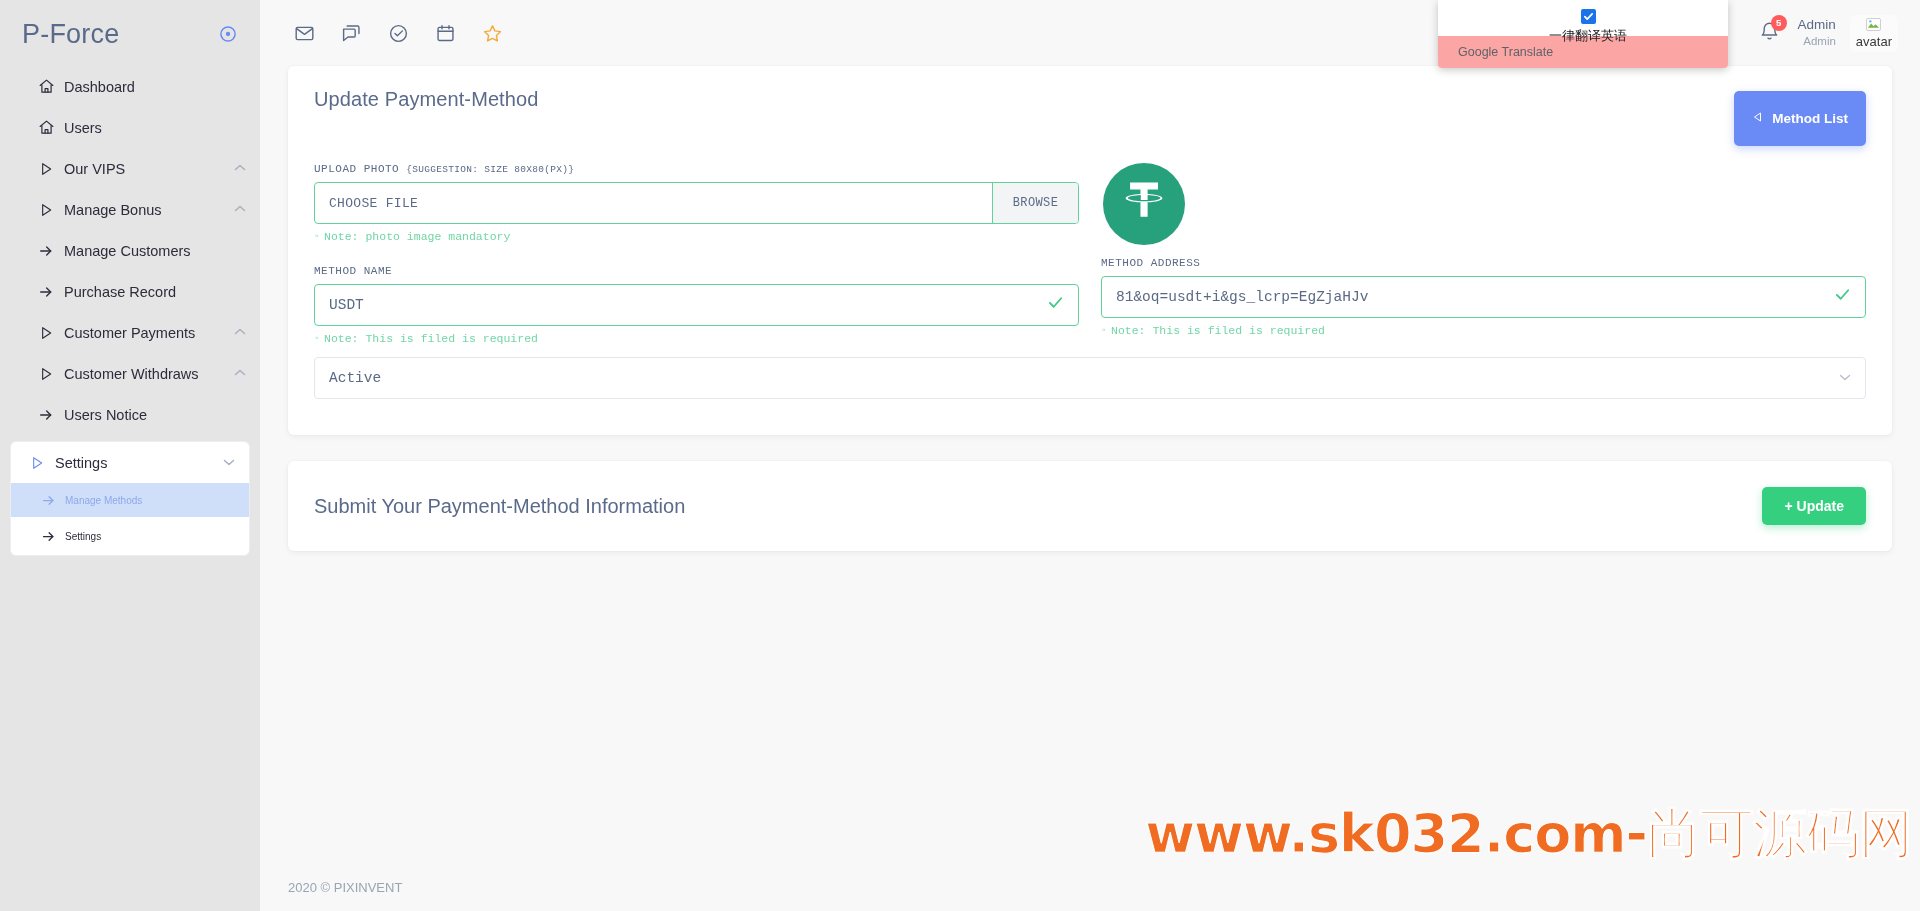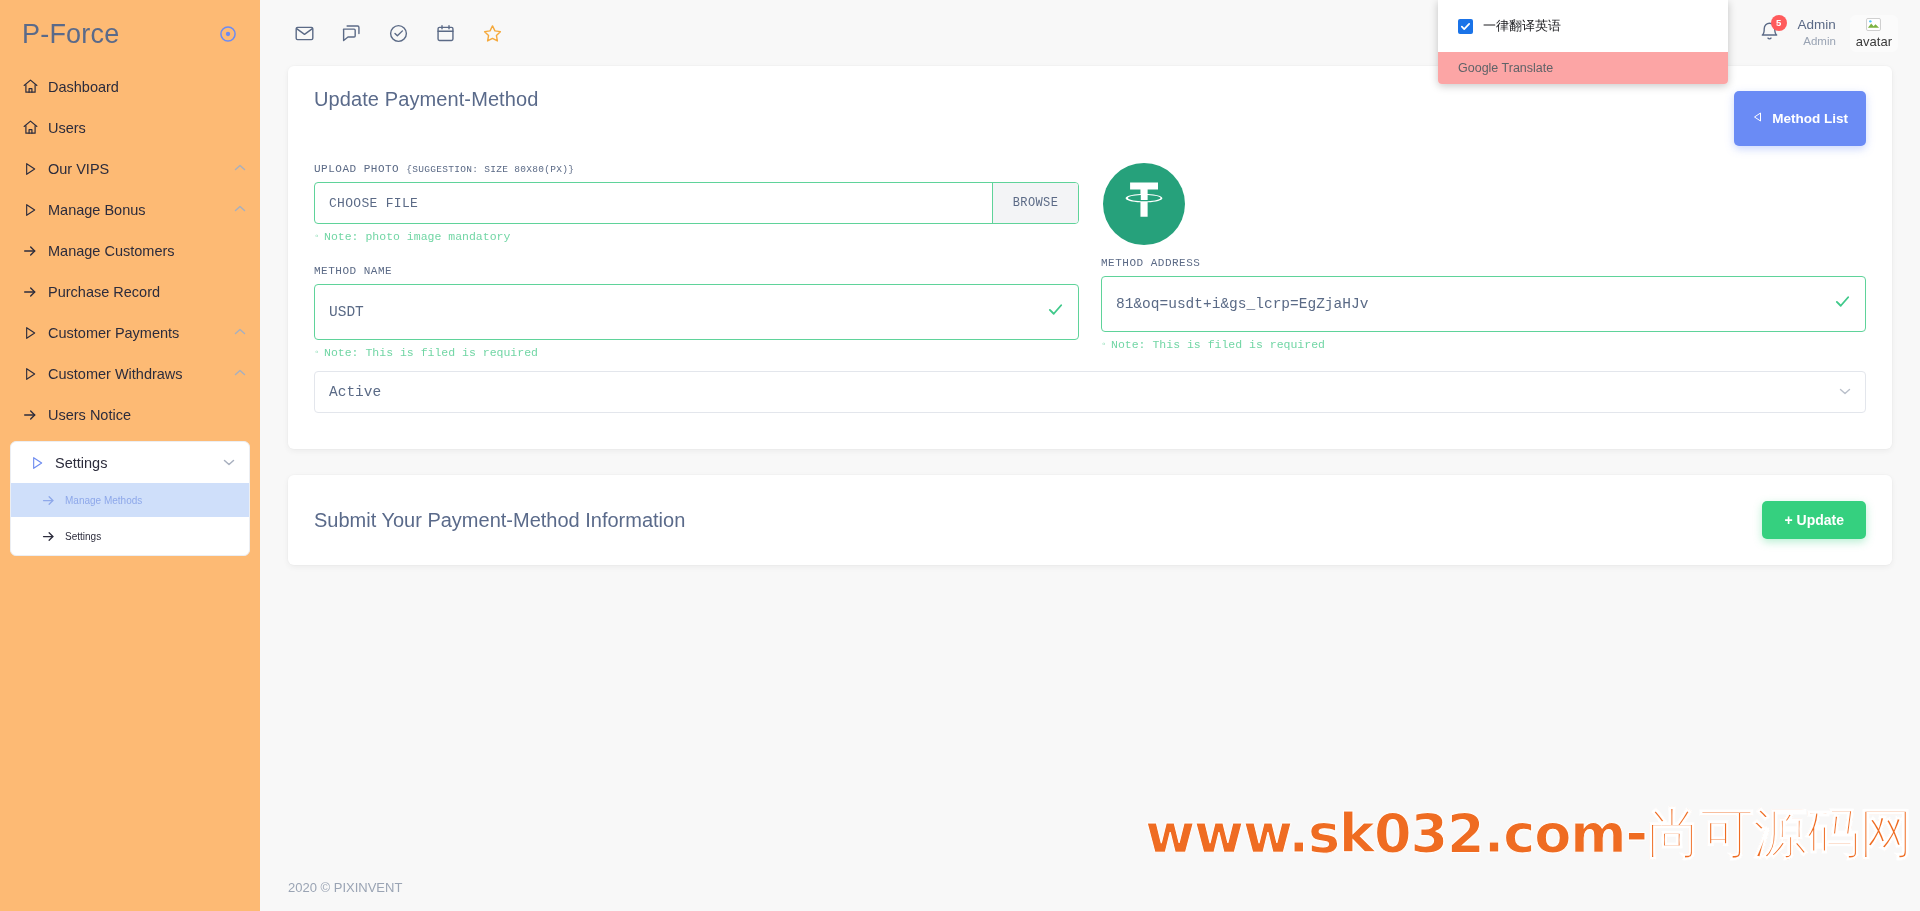--- a/index.html
+++ b/index.html
@@ -8,36 +8,36 @@
     overflow: hidden;
     background: #f8f8f8;
     font-family: "Liberation Sans", sans-serif;
     color: #44546a;
   }
   #app { position: relative; width: 1920px; height: 911px; background: #f8f8f8; }
 
   
   #sidebar {
     position: absolute; left: 0; top: 0; width: 260px; height: 911px;
-    background: #fdba74; z-index: 40;
+    background: #e5e5e5; z-index: 40;
   }
   #sidebar-header {
     display: flex; align-items: center; justify-content: space-between;
     padding: 16px 22px 10px 22px; height: 62px;
   }
   #brand {
     font-size: 27px; font-weight: 400; color: #5a6a8a;
     letter-spacing: .2px; white-space: nowrap;
   }
   #pin-icon { width: 20px; height: 20px; flex: none; }
 
   .nav { padding-top: 4px; }
   .nav-item {
     display: flex; align-items: center; height: 41px;
-    padding: 0 14px 0 22px; cursor: pointer; position: relative;
+    padding: 0 14px 0 38px; cursor: pointer; position: relative;
   }
   .nav-item .ic { width: 26px; flex: none; display: flex; align-items: center; }
   .nav-item .lbl { font-size: 14.5px; color: #2c2c3c; white-space: nowrap; }
   .nav-item .chev { margin-left: auto; color: #a8b0bf; font-size: 11px; line-height: 1; }
 
   .nav-section {
     font-size: 10.5px; letter-spacing: 1.1px; color: #4b4b5a;
     padding: 14px 0 8px 22px; font-weight: 400;
   }
 
@@ -84,22 +84,22 @@
   }
   #avatar-broken .bi { width: 15px; height: 13px; flex: none; }
 
   
   #gt-popup {
     position: absolute; left: 1438px; top: 0; width: 290px; z-index: 90;
     box-shadow: 0 2px 8px rgba(0,0,0,.22); border-radius: 0 0 4px 4px;
     overflow: hidden; font-family: "Liberation Sans", sans-serif;
   }
   #gt-row {
-    background: #fff; display: flex; align-items: center; gap: 10px;
-    padding: 9px 10px 9px 20px; height: 52px;
+    background: #fff; display: flex; align-items: center; gap: 3px;
+    padding: 9px 10px 9px 20px; height: 36px; flex-direction: column;
   }
   #gt-check {
     width: 15px; height: 15px; background: #1a73e8; border-radius: 2px;
     display: flex; align-items: center; justify-content: center; flex: none;
     cursor: pointer;
   }
   #gt-check svg { width: 11px; height: 11px; }
   #gt-label { font-size: 13px; color: #202124; }
   #gt-footer {
     background: #fca5a5; padding: 9px 10px 10px 20px;
@@ -133,21 +133,21 @@
     font-family: Liberation Mono, monospace;
   }
   .field { margin-bottom: 2px; }
   .field-label {
     font-size: 11px; letter-spacing: .5px; color: #5b6a86;
     text-transform: uppercase; margin-bottom: 7px; display: block;
   }
   .field-label .hint { font-size: 9.5px; letter-spacing: .3px; color: #5b6a86; }
 
   .input-valid {
-    width: 100%; height: 56px; border: 1px solid #5fd39a; border-radius: 4px;
+    width: 100%; height: 42px; border: 1px solid #5fd39a; border-radius: 4px;
     background: #fff; display: flex; align-items: center; padding: 0 14px;
     font-size: 14.5px; color: #5a6a86; position: relative;
   }
   .input-valid .tick { margin-left: auto; color: #3fc98a; font-size: 19px; line-height: 1; }
   .note {
     font-size: 11.5px; color: #72d6a5; margin-top: 6px; display: flex;
     align-items: center; gap: 4px;
   }
   .note .dot { font-size: 10px; }
 

